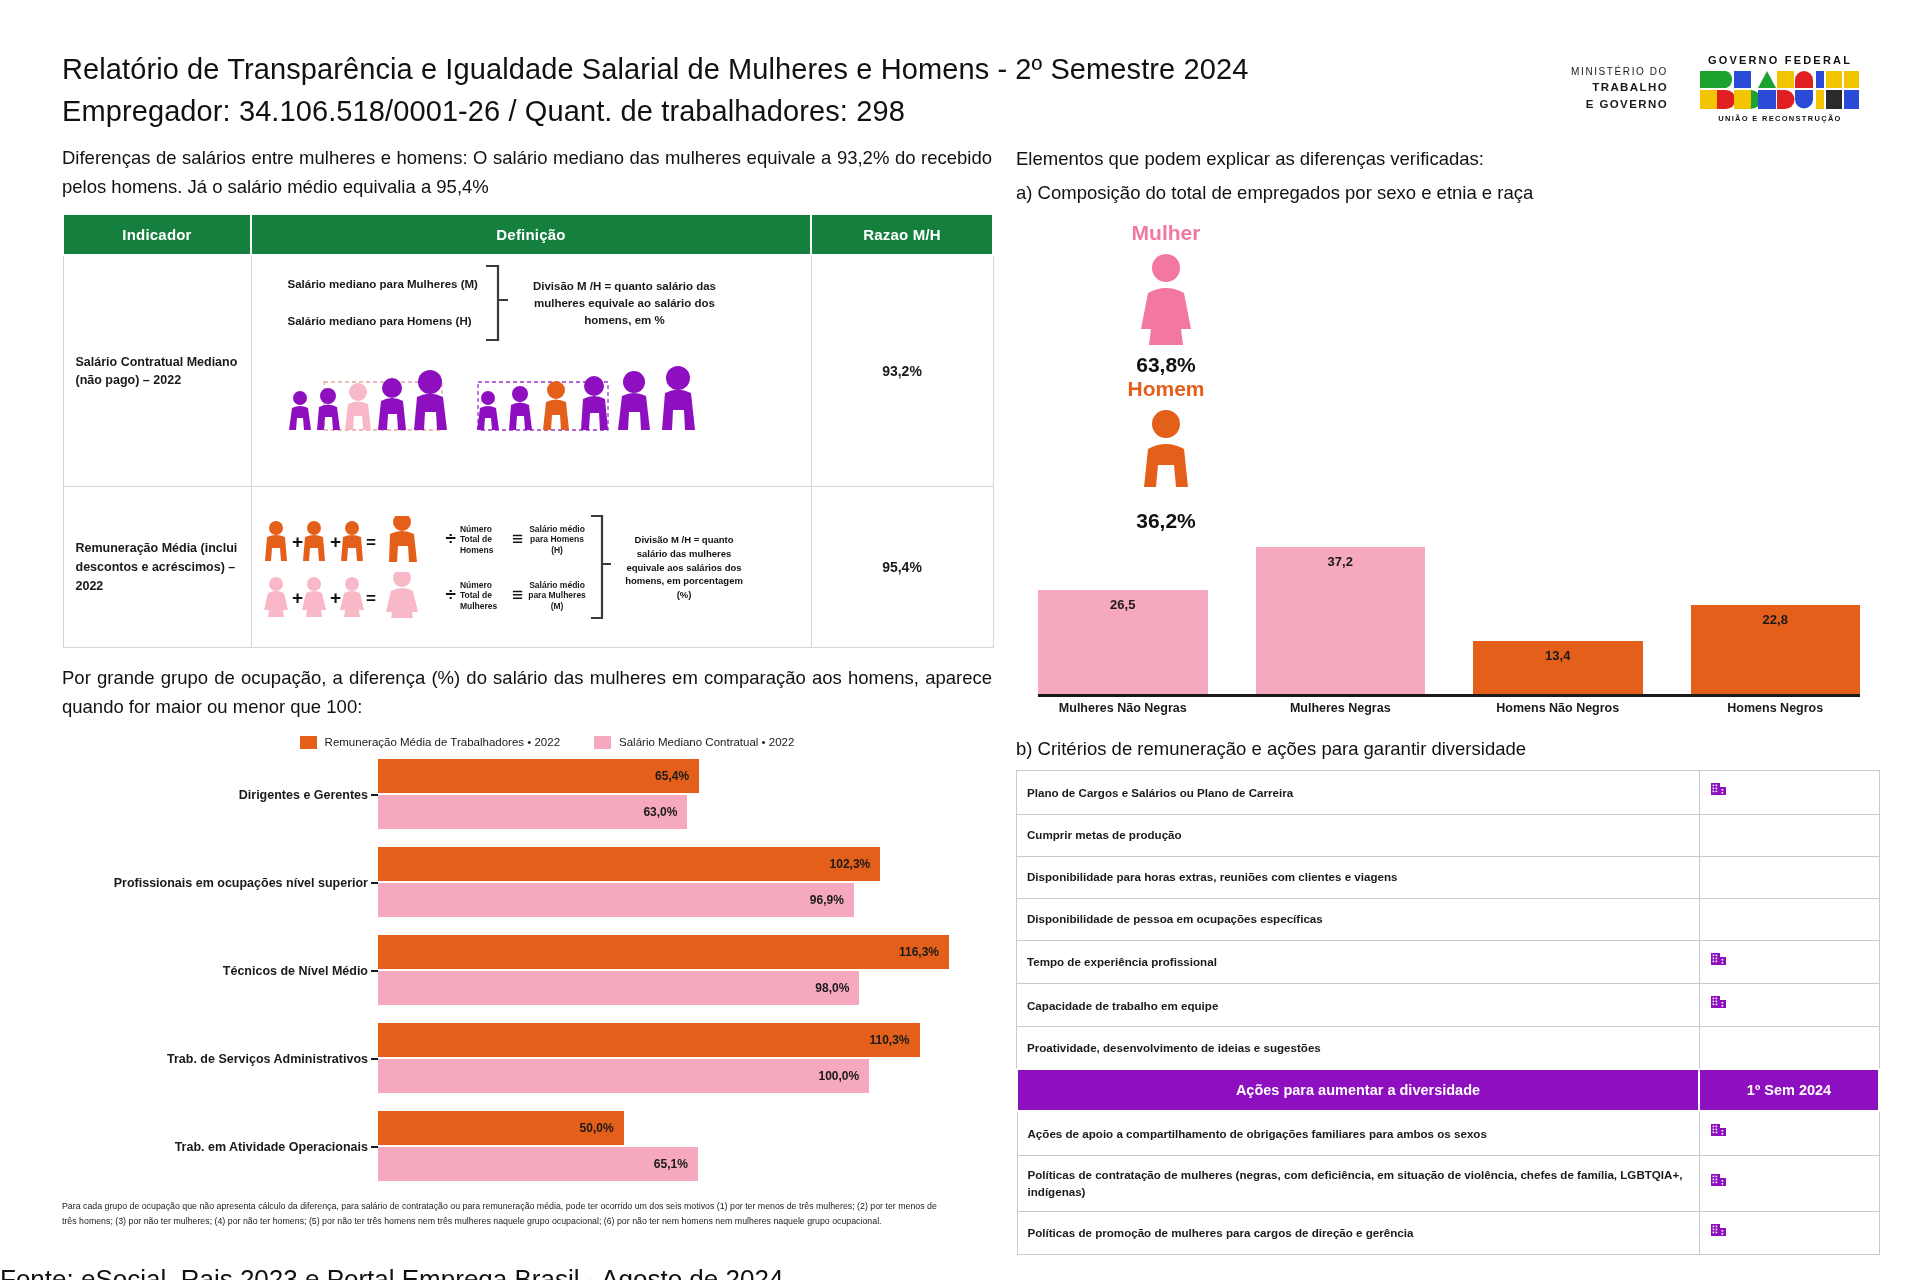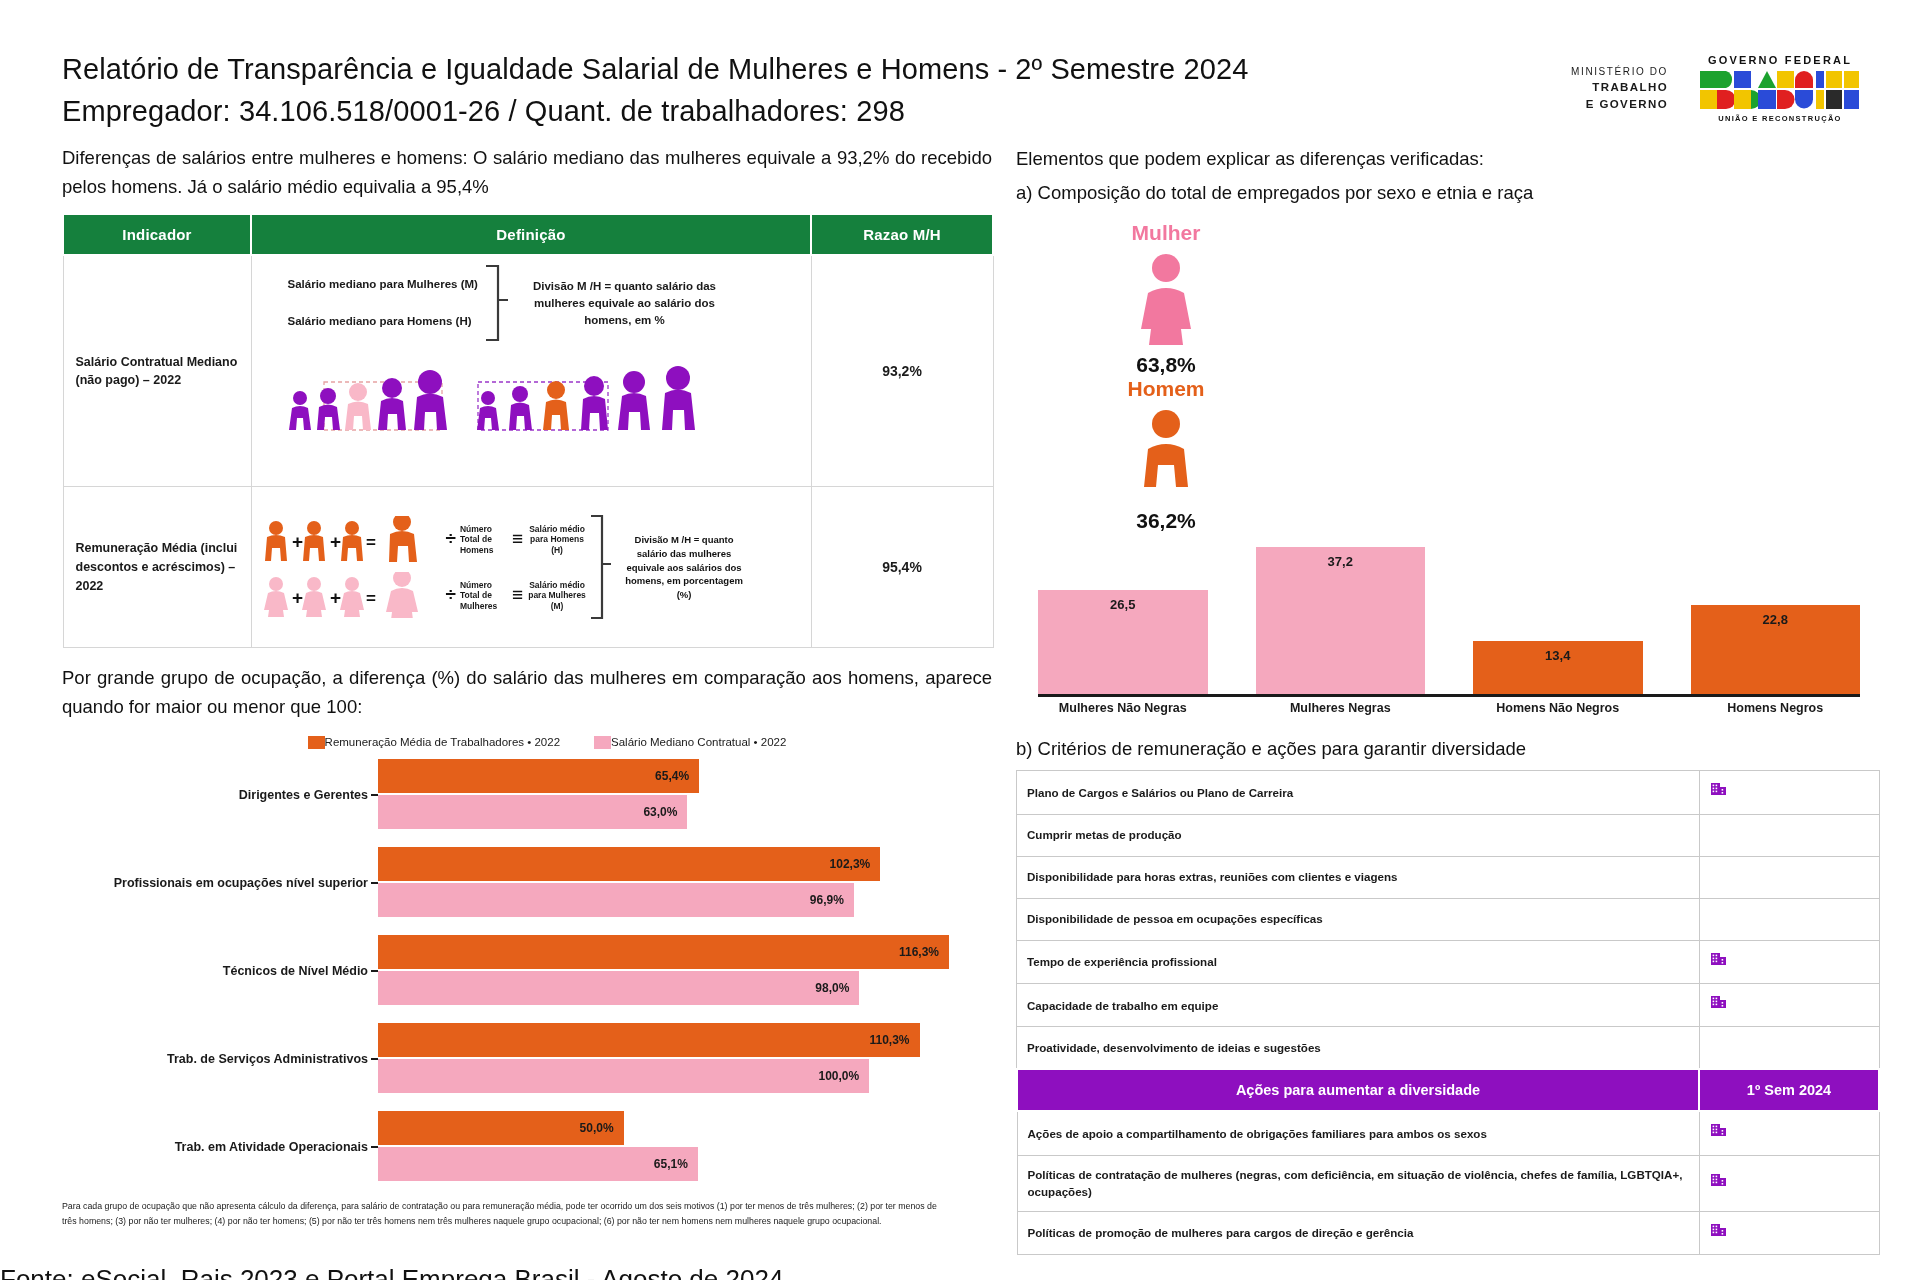--- a/index.html
+++ b/index.html
@@ -92,21 +92,21 @@
     font-size: 13px; font-weight: 700; color: #1a1a1a;
   }
   .bar.pink { background: #F5A8BE; }
   .bar.orange { background: #E4601A; }
   .bar-labels { display:flex; gap: 48px; margin-top: 4px; }
   .bar-labels div { flex:1; text-align:center; font-size: 12.5px; font-weight: 700; color:#1a1a1a;}
 
   
   .occ-intro { font-size: 18.5px; line-height:1.55; text-align: justify; margin-top: 16px; }
   .legend { display:flex; gap: 34px; justify-content:center; margin: 14px 0 10px 40px; }
-  .legend-item { display:flex; align-items:center; gap: 0; font-size: 11.5px; font-weight:400; color:#1a1a1a;}
+  .legend-item { display:flex; align-items:center; gap: 8px; font-size: 11.5px; font-weight:400; color:#1a1a1a;}
   .sw { width: 17px; height: 13px; display:inline-block; }
   .sw.o { background:#E4601A; } .sw.p { background:#F5A8BE; }
 
   .occ-chart { position: relative; margin-left: 6px; }
   .occ-row { display:flex; align-items:center; margin-bottom: 16px; }
   .occ-label {
     width: 310px; text-align: right; font-size: 12.5px; font-weight: 700;
     color:#1a1a1a; padding-right: 10px; position: relative;
   }
   .occ-label:after {
@@ -572,21 +572,21 @@
               <rect x="2.6" y="6.6" width="1.6" height="1.6" fill="#fff"></rect>
               <rect x="5.6" y="6.6" width="1.6" height="1.6" fill="#fff"></rect>
               <rect x="2.6" y="9.6" width="1.6" height="1.6" fill="#fff"></rect>
               <rect x="5.6" y="9.6" width="1.6" height="1.6" fill="#fff"></rect>
               <rect x="11.6" y="8" width="1.6" height="1.6" fill="#fff"></rect>
               <rect x="11.6" y="11" width="1.6" height="1.6" fill="#fff"></rect>
             </svg>
           </td>
         </tr>
         <tr>
-          <td>Políticas de contratação de mulheres (negras, com deficiência, em situação de violência, chefes de família, LGBTQIA+, ocupações)</td>
+          <td>Políticas de contratação de mulheres (negras, com deficiência, em situação de violência, chefes de família, LGBTQIA+, indígenas)</td>
           <td class="mark">
             <svg class="mark-icon" viewBox="0 0 18 18">
               <rect x="1" y="2" width="9" height="12" fill="#8E0FBF"></rect>
               <rect x="10" y="6" width="6" height="8" fill="#8E0FBF"></rect>
               <rect x="2.6" y="3.6" width="1.6" height="1.6" fill="#fff"></rect>
               <rect x="5.6" y="3.6" width="1.6" height="1.6" fill="#fff"></rect>
               <rect x="2.6" y="6.6" width="1.6" height="1.6" fill="#fff"></rect>
               <rect x="5.6" y="6.6" width="1.6" height="1.6" fill="#fff"></rect>
               <rect x="2.6" y="9.6" width="1.6" height="1.6" fill="#fff"></rect>
               <rect x="5.6" y="9.6" width="1.6" height="1.6" fill="#fff"></rect>

